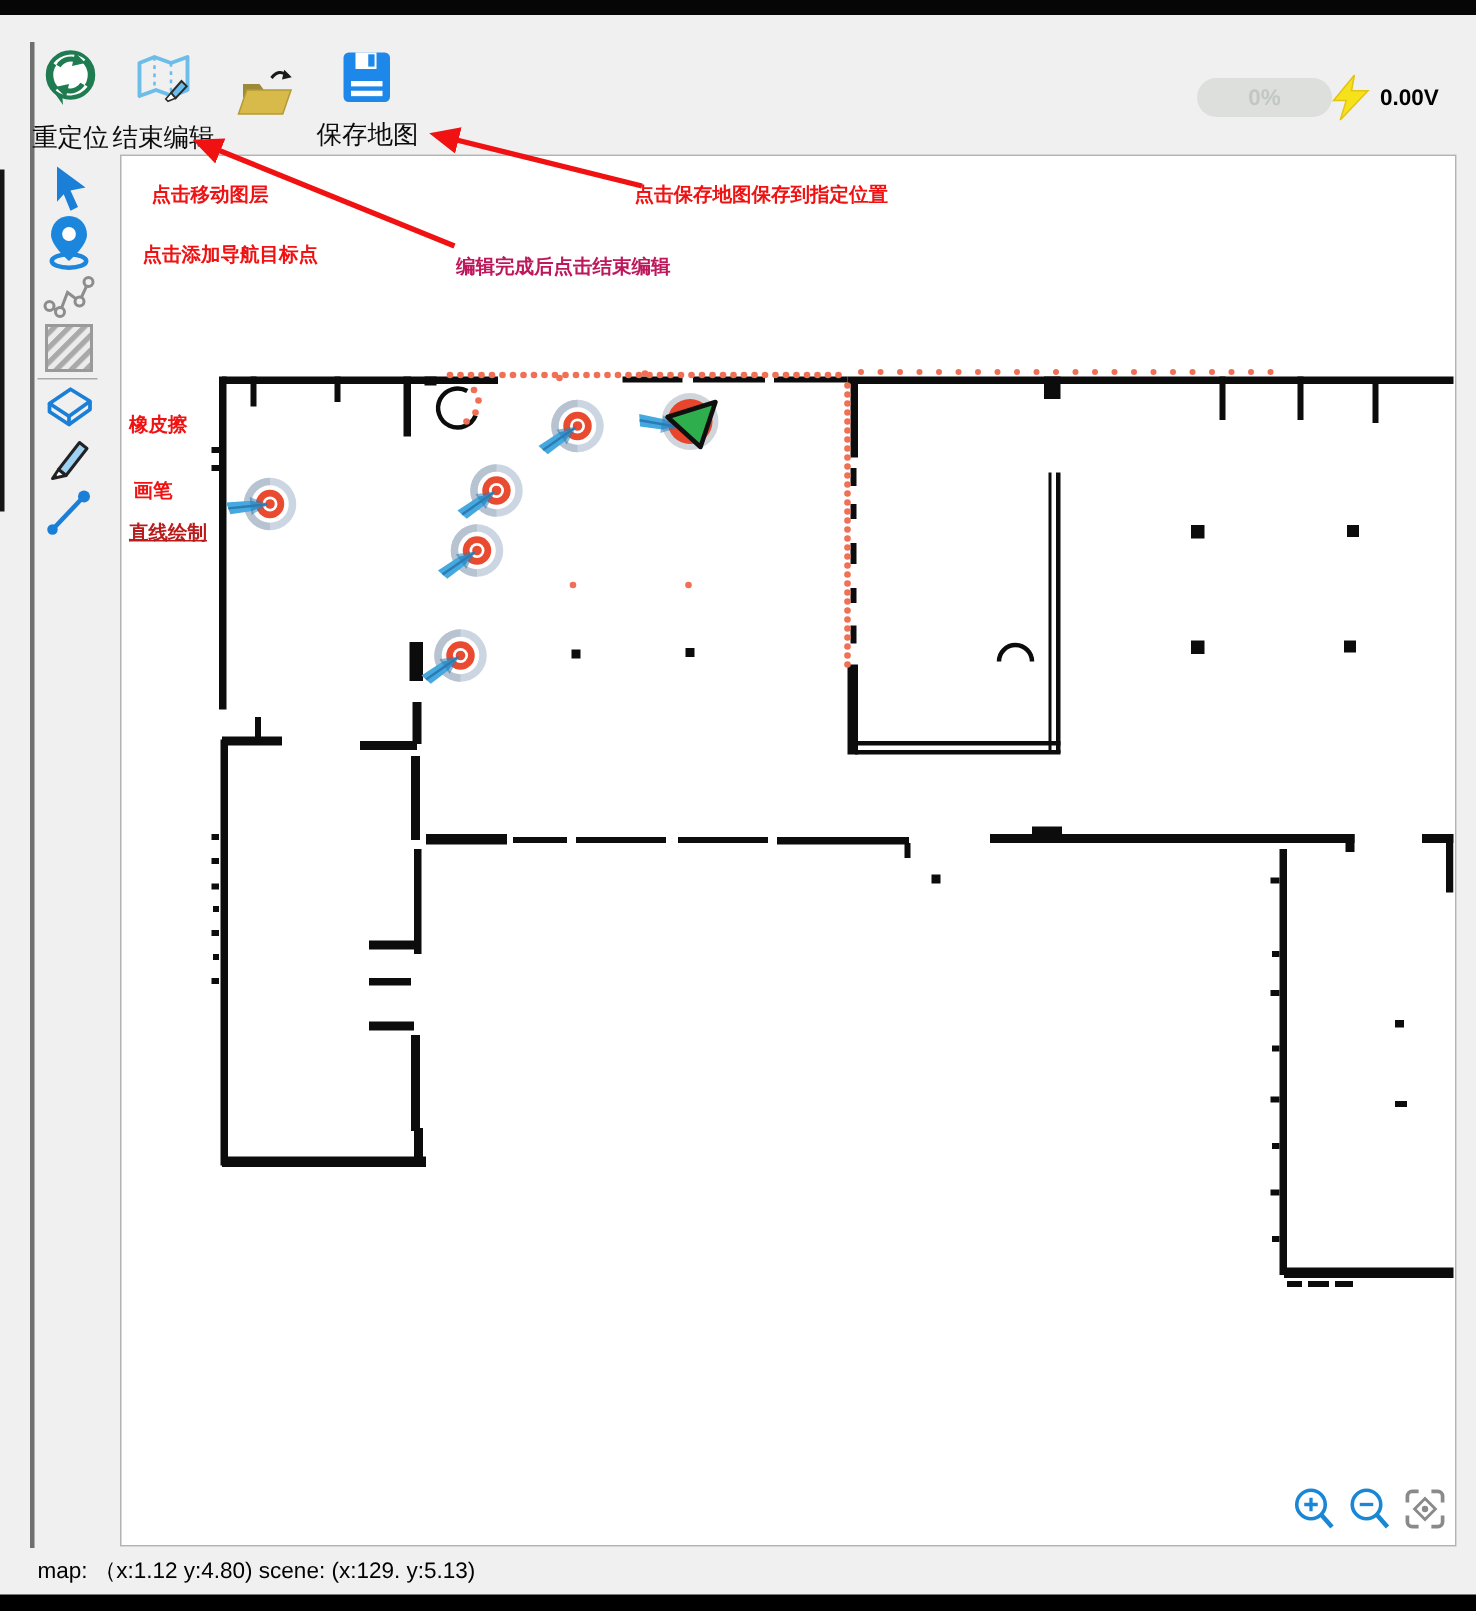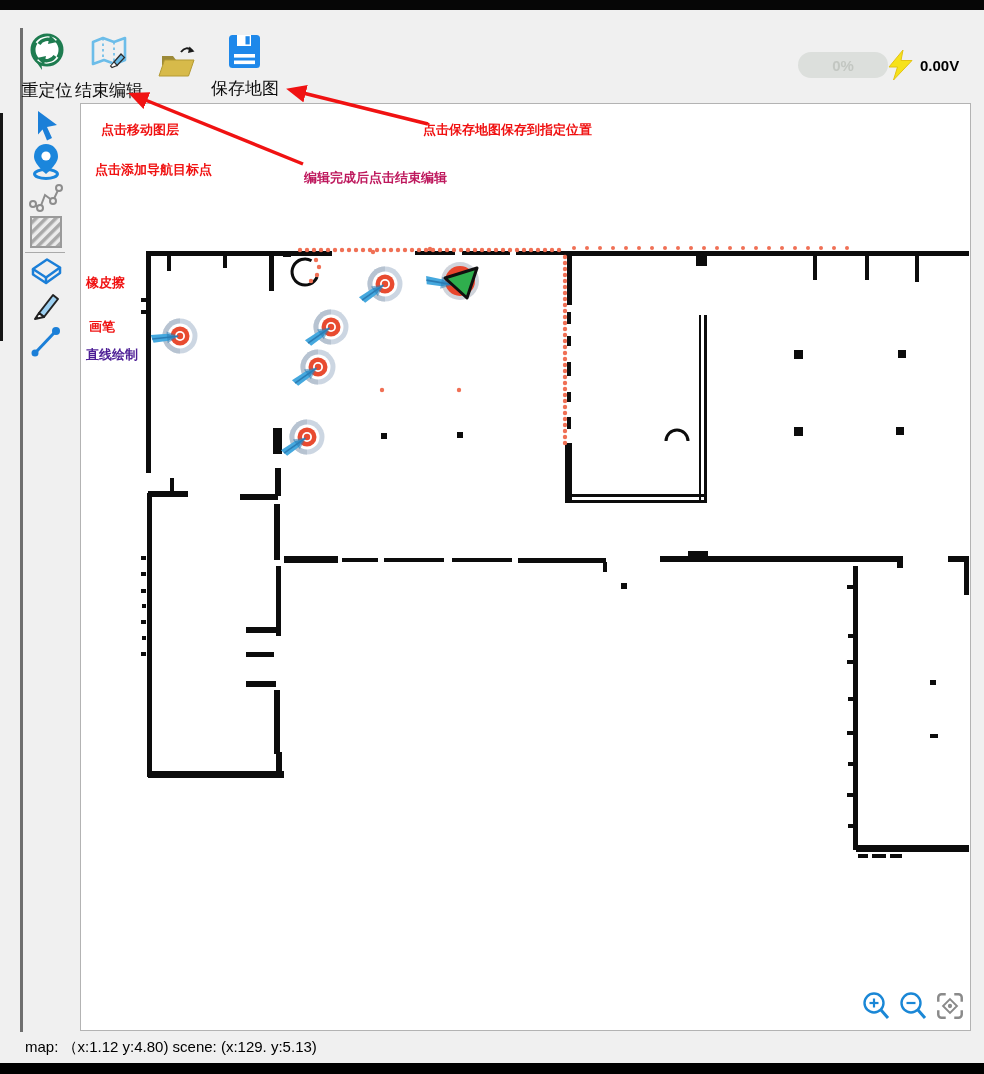--- a/index.html
+++ b/index.html
@@ -445,21 +445,21 @@
     </g>
   </svg>
 
 <div id="annos">
     <div class="red-label" style="left: 85px; top: 121px; color: rgb(240, 18, 18); margin-left: 16px;">点击移动图层</div>
     <div class="red-label" style="left: 95px; top: 161px; color: rgb(240, 18, 18);">点击添加导航目标点</div>
     <div class="red-label" style="left: 304px; top: 169px; color: #be185d;">编辑完成后点击结束编辑</div>
     <div class="red-label" style="left: 423px; top: 121px; color: rgb(240, 18, 18);">点击保存地图保存到指定位置</div>
     <div class="red-label" style="left: 86px; top: 274px; color: rgb(240, 18, 18);">橡皮擦</div>
     <div class="red-label" style="left: 89px; top: 318px; color: rgb(240, 18, 18);">画笔</div>
-    <div class="red-label" style="left: 86px; top: 346px; color: #4c1d95;">直线绘制</div>
+    <div class="red-label" style="left: 86px; top: 346px; color: #b91c1c; text-decoration: underline;">直线绘制</div>
   </div>
 
 <svg class="abs" id="arrow-svg" width="984" height="1074" viewBox="0 0 984 1074">
   <defs>
     <marker id="arrhead" markerUnits="userSpaceOnUse" markerWidth="20" markerHeight="18" refX="15" refY="9" orient="auto">
       <polygon points="0,0 20,9 0,18" fill="#f01212"></polygon>
     </marker>
   </defs>
 <line x1="303" y1="164" x2="133" y2="95" stroke="#f01212" stroke-width="3.5" marker-end="url(#arrhead)"></line>
     <line x1="428" y1="124" x2="291" y2="90" stroke="#f01212" stroke-width="3.5" marker-end="url(#arrhead)"></line>

